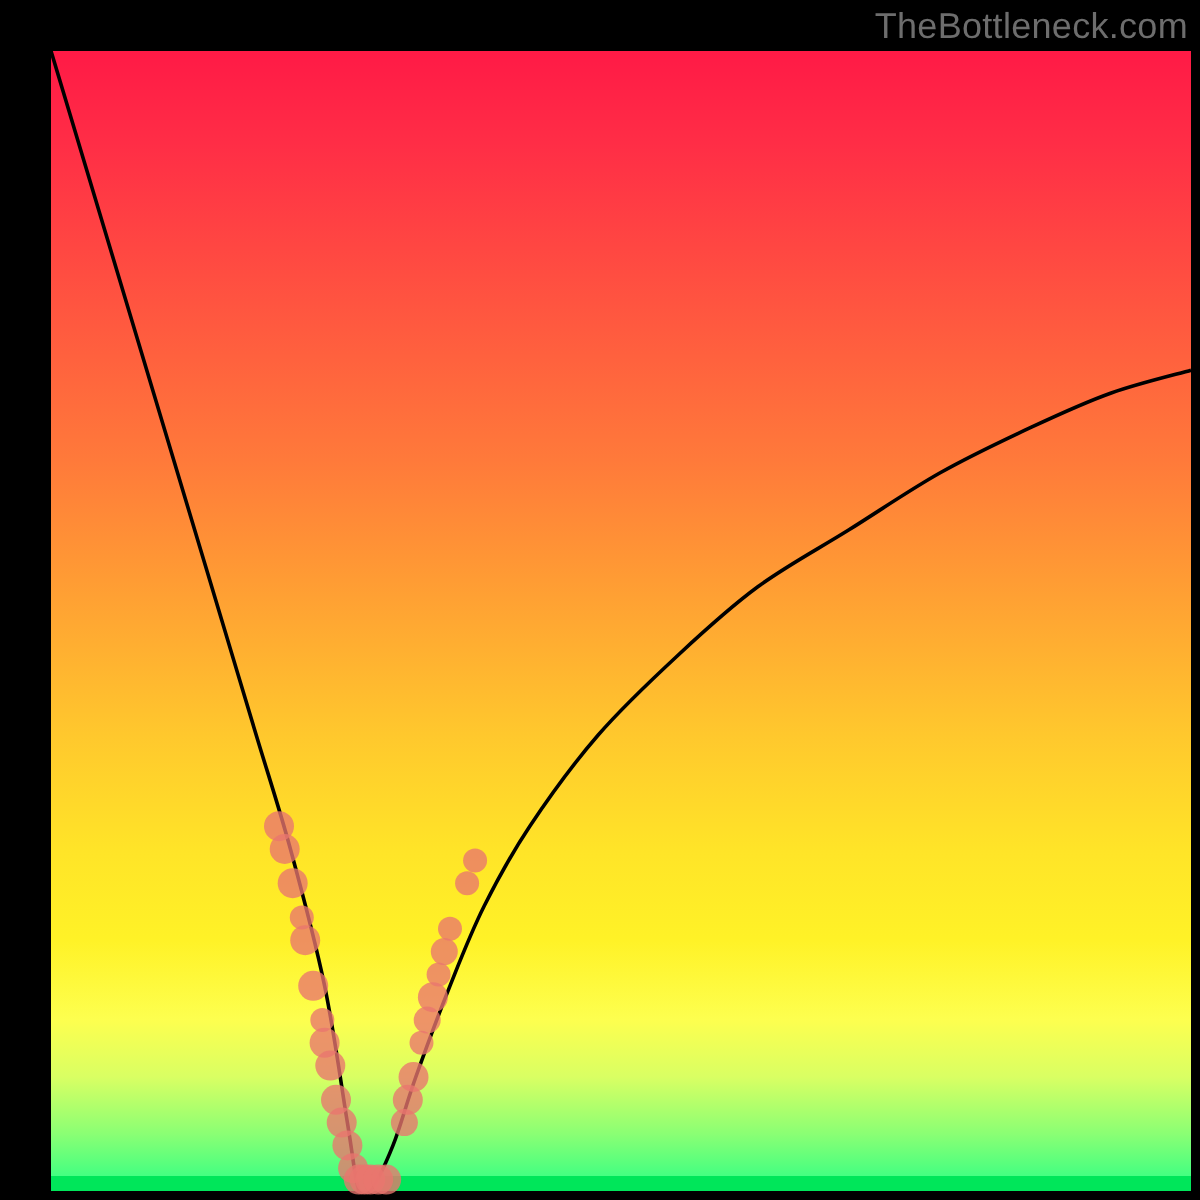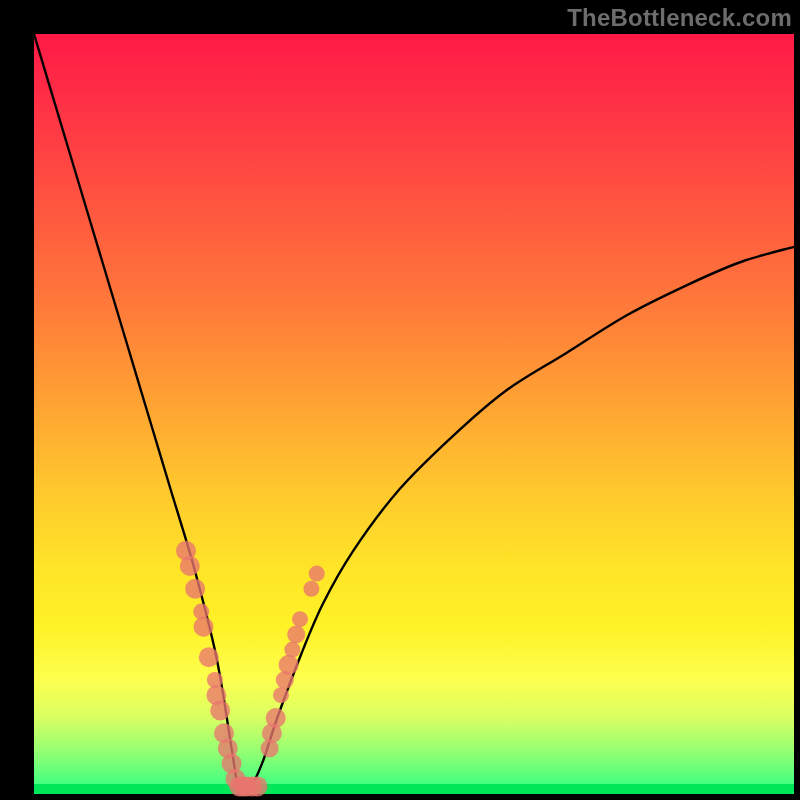--- a/index.html
+++ b/index.html
@@ -49,21 +49,21 @@
     width: 100%;
     height: 10px;
     background: #00e65a;
   }
   .watermark {
     position: absolute;
     top: 4px;
     right: 8px;
     color: #6d6d6d;
     font-size: 24px;
-    font-weight: 700;
+    font-weight: 400;
     letter-spacing: 0.2px;
     user-select: none;
   }
   svg.curve {
     position: absolute;
     left: 0;
     top: 0;
     width: 760px;
     height: 760px;
     overflow: visible;

